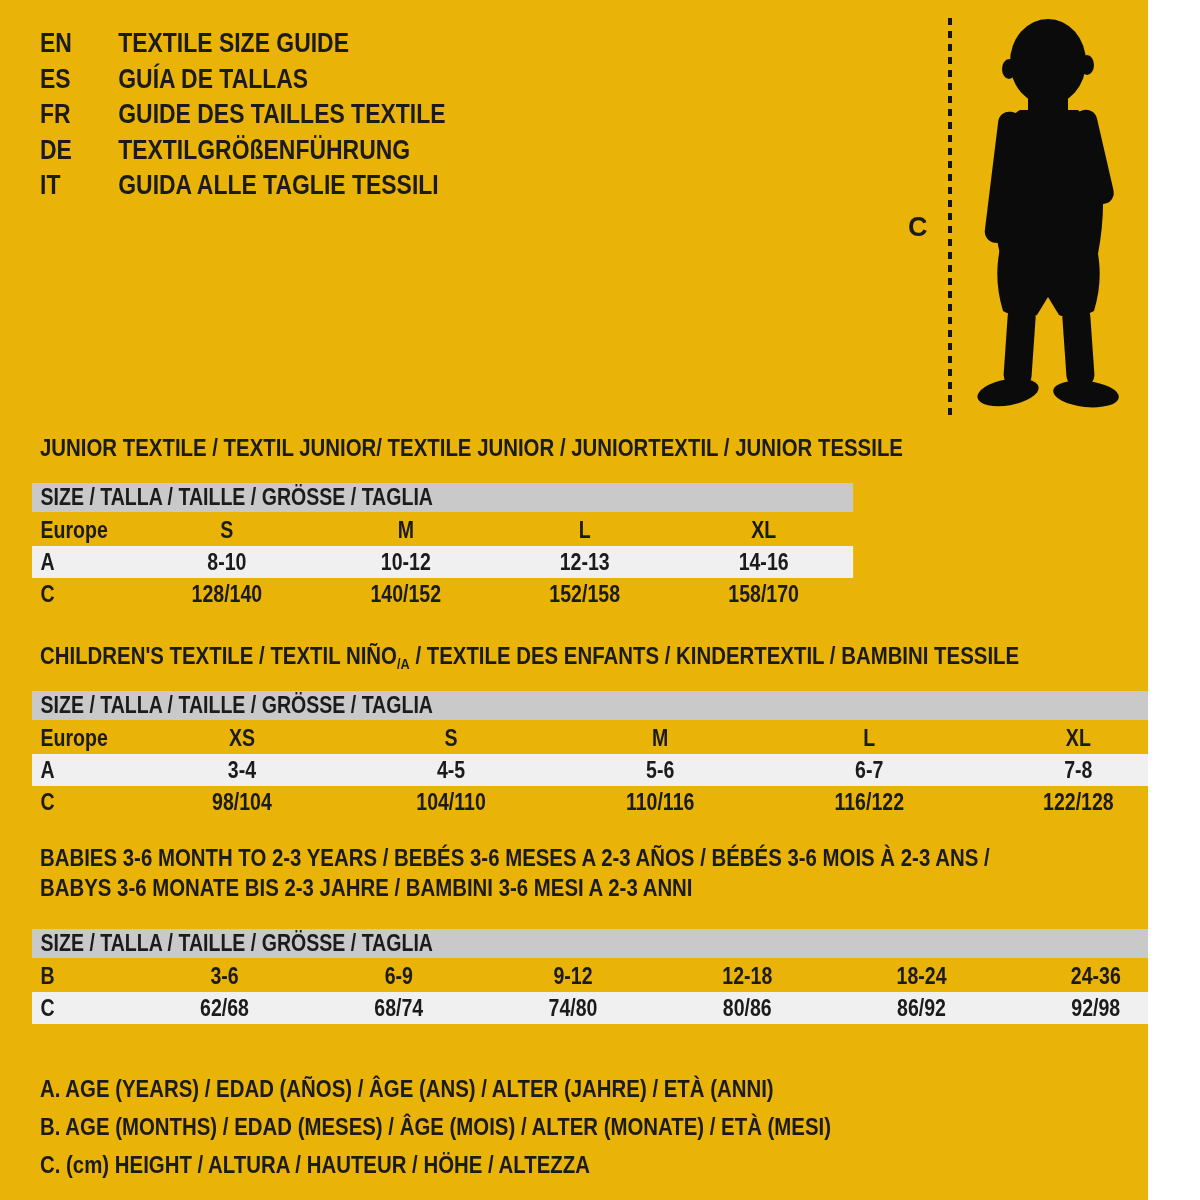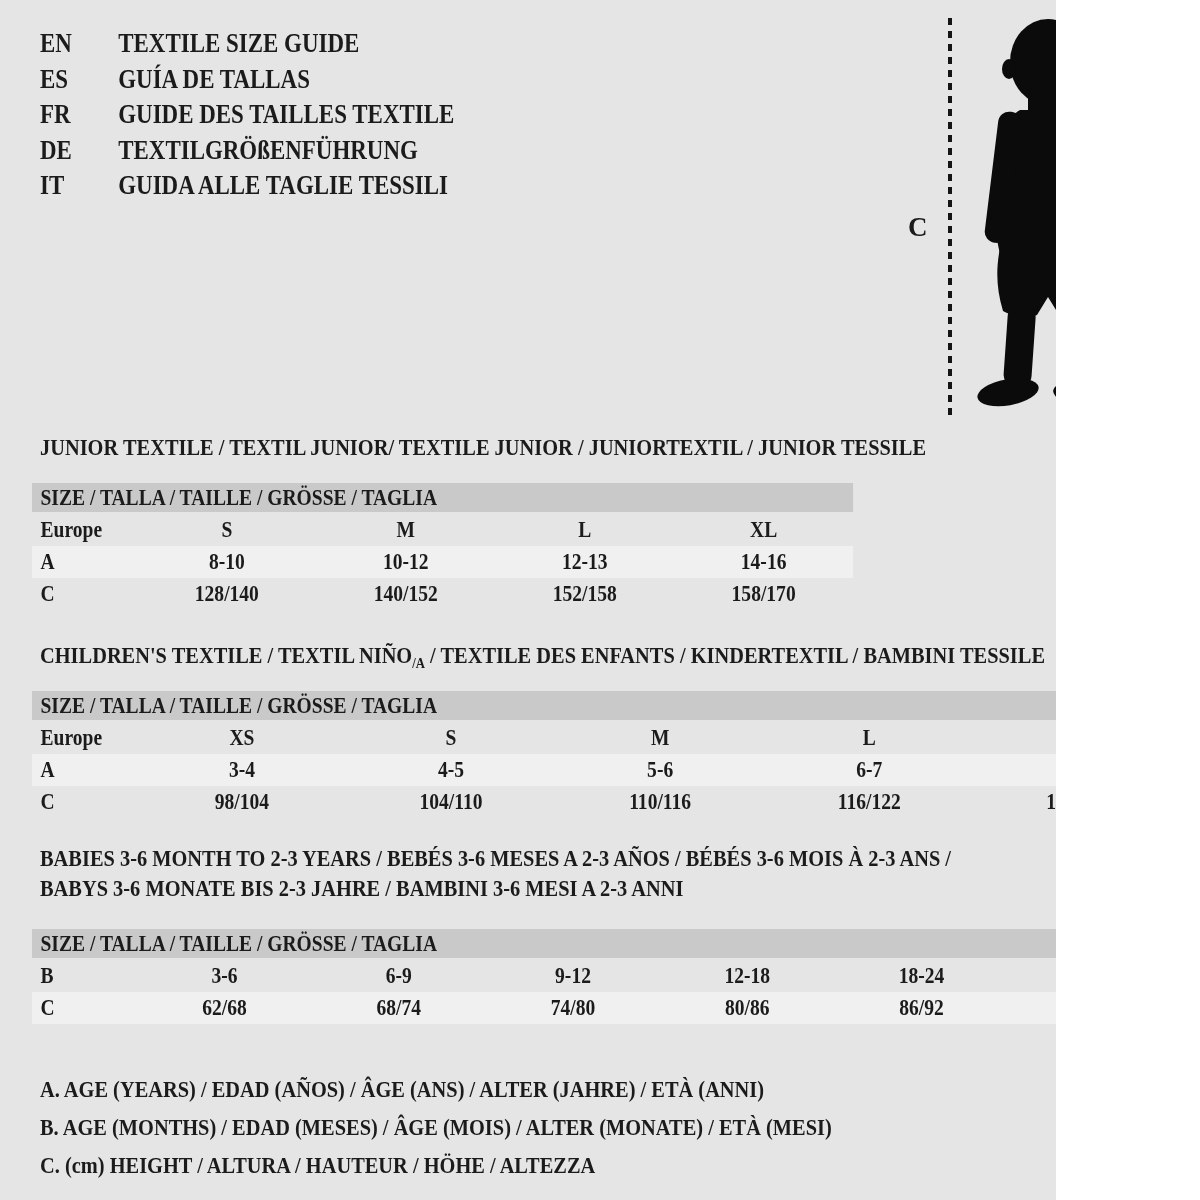--- a/index.html
+++ b/index.html
@@ -1,20 +1,20 @@
 <!DOCTYPE html>
 <html><head>
 <meta charset="utf-8">
 <style>
   * { margin:0; padding:0; box-sizing:border-box; }
   html,body { background:#ffffff; }
   .page {
-    position:relative; width:1056px; height:1200px; background:#e5e5e5;
+    position:relative; width:1148px; height:1200px; background:#eab308;
     overflow:hidden; color:#1b1b1b;
-    font-family:Liberation Serif, serif;
+    font-family:Liberation Sans, sans-serif;
     font-weight:bold;
   }
   .condensed { transform:scaleX(0.85); transform-origin:0 0; }
 
   
   .lang-block { position:absolute; left:40px; top:26px; white-space:nowrap; }
   .lang-row { display:grid; grid-template-columns:92px auto; line-height:35.5px; font-size:27px; }
 
   
   .dash-line {

